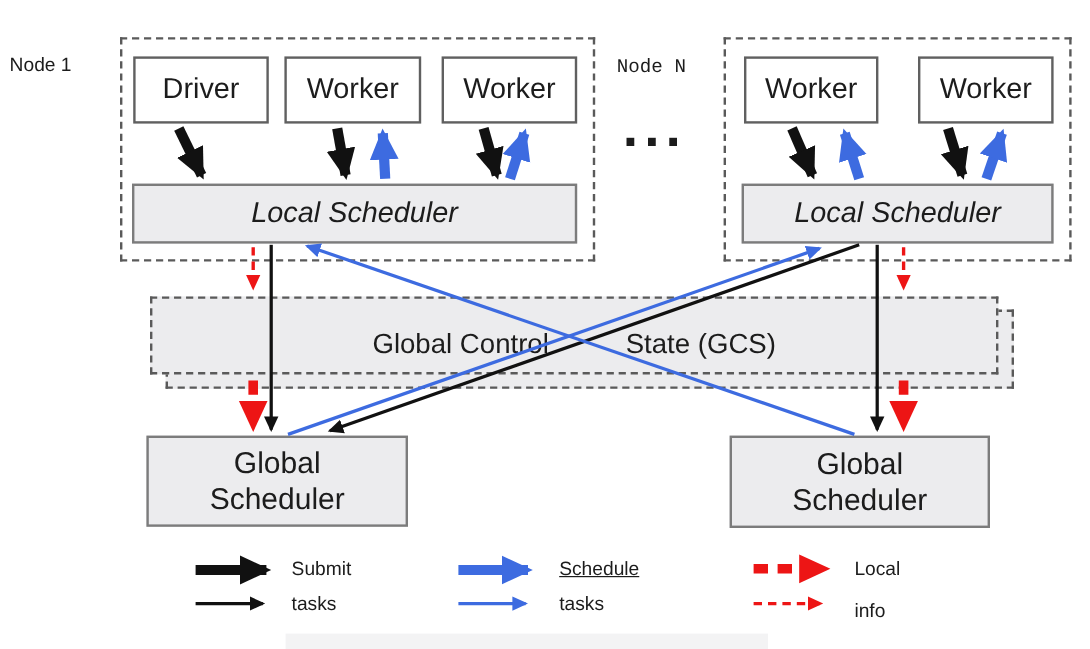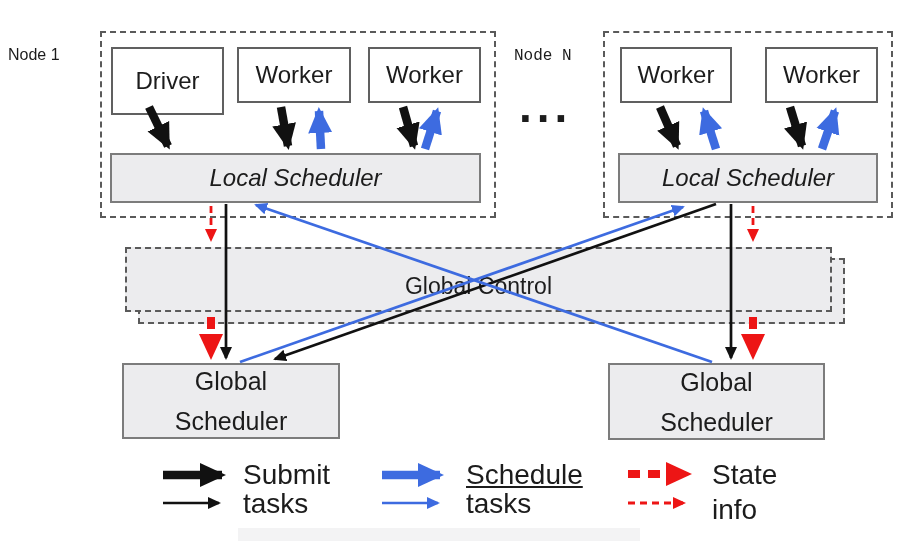--- a/index.html
+++ b/index.html
@@ -22,34 +22,34 @@
     background:var(--box-fill,#ececee);
     border:2px solid var(--box-border,#7c7c7c);
     display:flex;align-items:center;justify-content:center;
     font-size:24px;
     font-style:italic;
   }
   .gs-box{
     background:var(--box-fill,#ececee);
     border:2px solid var(--box-border,#7c7c7c);
     display:flex;align-items:center;justify-content:center;
-    text-align:center;font-size:25px;line-height:40px;
+    text-align:center;font-size:25px;line-height:30px;
     white-space:pre-line;
   }
   .gcs-rect{
     background:var(--box-fill,#ececee);
     border:2px dashed var(--frame-border,#5a5a5a);
   }
   .gcs-label{
     display:flex;justify-content:center;gap:64px;
     font-size:23px;
   }
   .node-label{font-size:16px;line-height:26px;}
   .ellipsis{font-size:46px;font-weight:bold;letter-spacing:5px;line-height:40px;}
-  .legend-text{font-size:28px;line-height:26px;}
+  .legend-text{font-size:16px;line-height:26px;}
   svg.overlay{position:absolute;left:0;top:0;z-index:10;pointer-events:none;}
   .st-black{stroke:var(--arrow-black,#111);}
   .st-blue{stroke:var(--arrow-blue,#3d6be0);}
   .st-red{stroke:var(--arrow-red,#ed1515);}
   .fl-black{fill:var(--arrow-black,#111);}
   .fl-blue{fill:var(--arrow-blue,#3d6be0);}
   .fl-red{fill:var(--arrow-red,#ed1515);}
   .thick{stroke-width:8.5px;}
   .thin{stroke-width:2.7px;}
   .red-thick{stroke-width:8px;stroke-dasharray:12 8;}
@@ -59,45 +59,46 @@
 </head>
 <body>
 
 <div class="abs frame" style="left:100px;top:31px;width:396px;height:187px;"></div>
 <div class="abs frame" style="left:603px;top:31px;width:290px;height:187px;"></div>
 
 <div class="abs node-label" style="left:8px;top:42px;">Node 1</div>
 <div class="abs node-label" style="left:514px;top:43px;font-family:Liberation Mono, monospace;">Node N</div>
 <div class="abs ellipsis" style="left:519px;top:86px;">...</div>
 
-<div class="abs proc-box" style="left:111px;top:47px;width:113px;height:68px;">Driver</div>
+<div class="abs proc-box" style="left:111px;top:47px;width:113px;height:56px;">Driver</div>
 <div class="abs proc-box" style="left:237px;top:47px;width:114px;height:56px;">Worker</div>
 <div class="abs proc-box" style="left:368px;top:47px;width:113px;height:56px;">Worker</div>
 <div class="abs sched-box" style="left:110px;top:153px;width:371px;height:50px;">Local Scheduler</div>
 
 <div class="abs proc-box" style="left:620px;top:47px;width:112px;height:56px;">Worker</div>
 <div class="abs proc-box" style="left:765px;top:47px;width:113px;height:56px;">Worker</div>
 <div class="abs sched-box" style="left:618px;top:153px;width:260px;height:50px;">Local Scheduler</div>
 
 <div class="abs gcs-rect" style="left:138px;top:258px;width:707px;height:66px;"></div>
 <div class="abs gcs-rect" style="left:125px;top:247px;width:707px;height:65px;"></div>
 <div class="abs gcs-label" style="left:125px;top:273px;width:707px;">
   <span>Global Control</span>
+  <span>State (GCS)</span>
 </div>
 
 <div class="abs gs-box" style="left:122px;top:363px;width:218px;height:76px;">Global
 Scheduler</div>
 <div class="abs gs-box" style="left:608px;top:363px;width:217px;height:77px;">Global
 Scheduler</div>
 
 <div class="abs legend-text" style="left:243px;top:462px;">Submit</div>
 <div class="abs legend-text" style="left:243px;top:491px;">tasks</div>
 <div class="abs legend-text" style="left:466px;top:462px;text-decoration:underline;">Schedule</div>
 <div class="abs legend-text" style="left:466px;top:491px;">tasks</div>
-<div class="abs legend-text" style="left:712px;top:462px;">State</div>
+<div class="abs legend-text" style="left:712px;top:462px;">Local</div>
 <div class="abs legend-text" style="left:712px;top:497px;">info</div>
 
 <div class="abs bottom-strip" style="left:238px;top:528px;width:402px;height:13px;"></div>
 
 <svg class="overlay" width="908" height="541" viewBox="0 0 908 541">
   <defs>
     <marker id="mBigBlack" markerUnits="userSpaceOnUse" markerWidth="30" markerHeight="28" refX="22" refY="13" orient="auto">
       <path d="M0,1 L26,13 L0,25 z" class="fl-black"></path>
     </marker>
     <marker id="mBigBlue" markerUnits="userSpaceOnUse" markerWidth="30" markerHeight="28" refX="22" refY="13" orient="auto">

